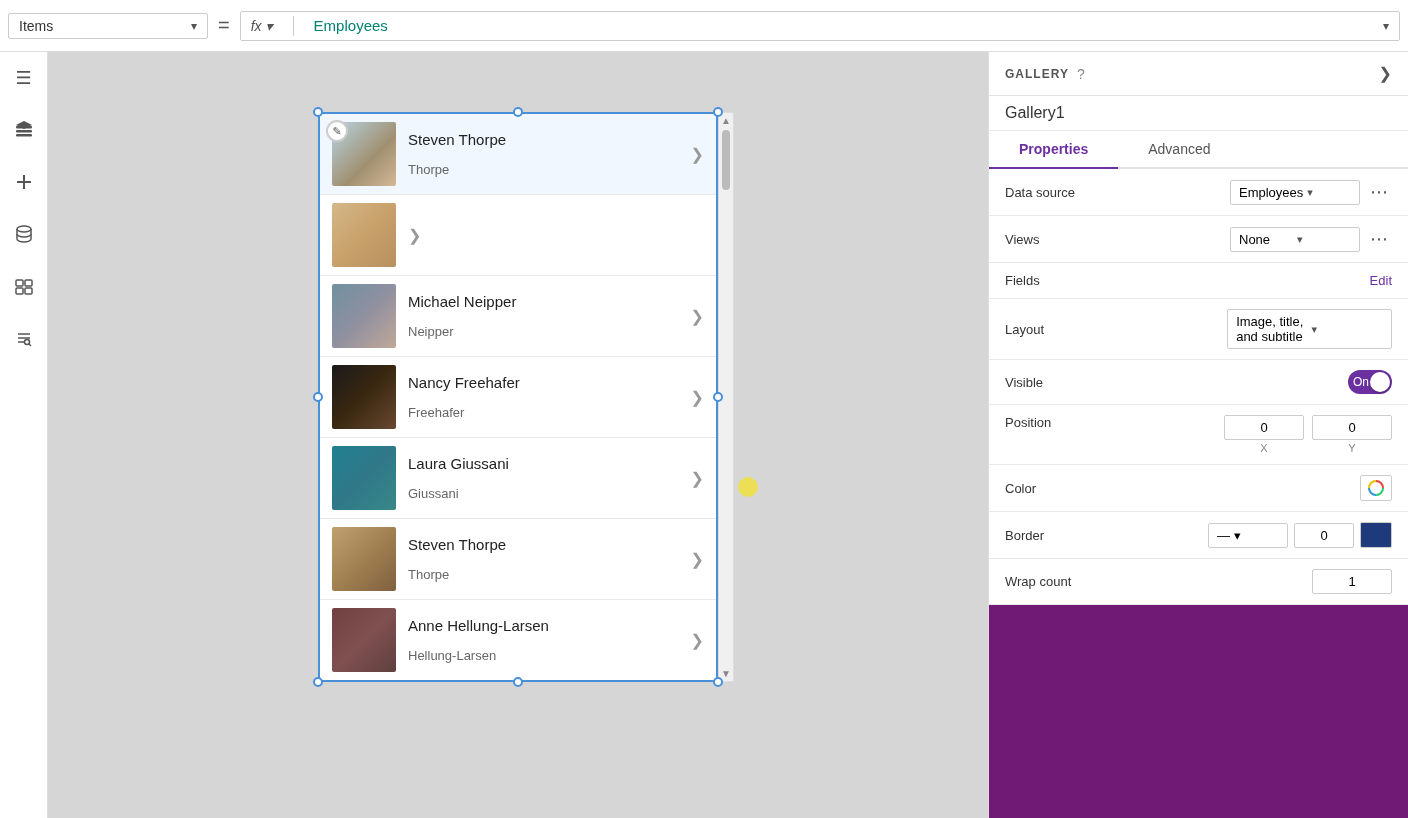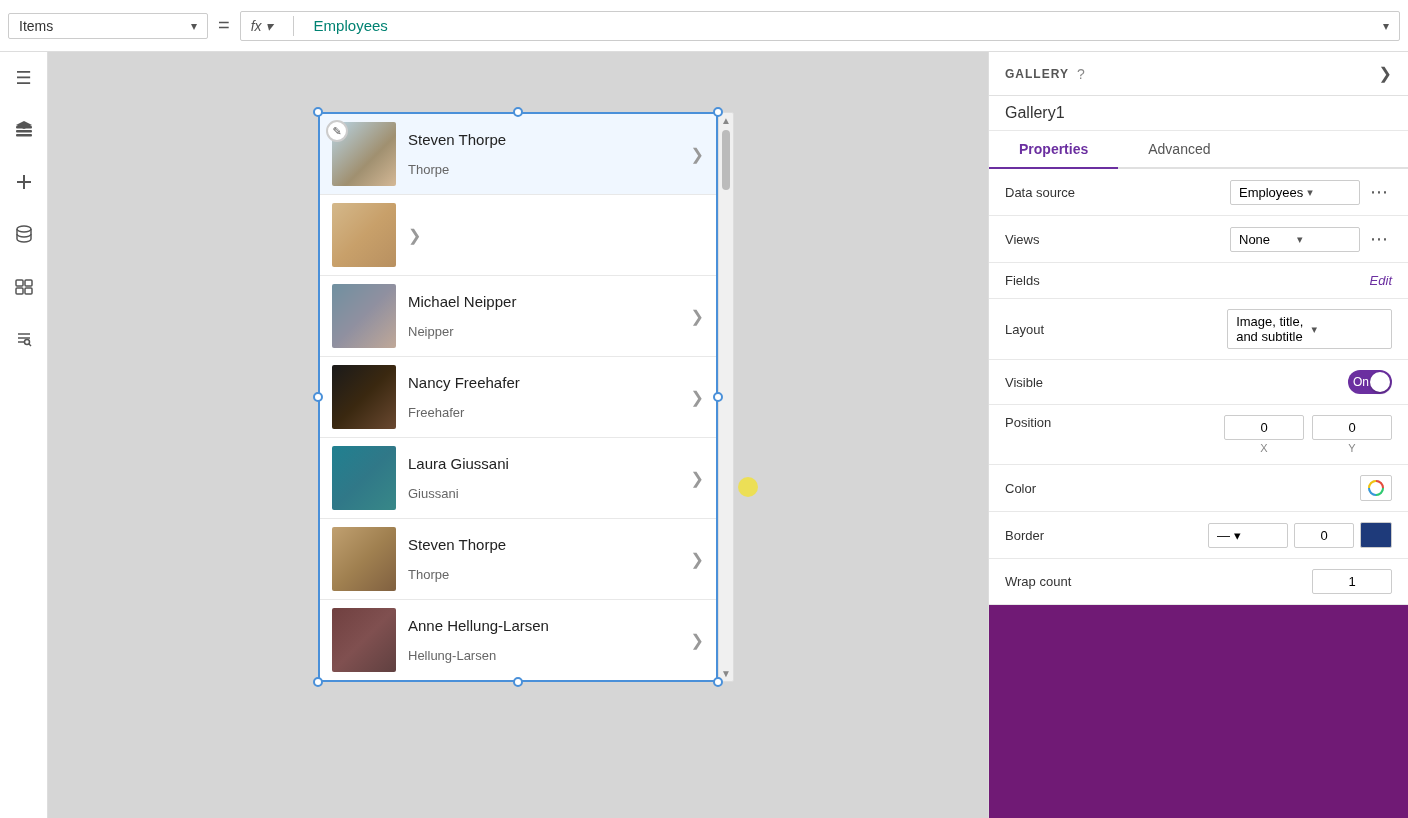--- a/index.html
+++ b/index.html
@@ -567,21 +567,21 @@
             <span>None</span>
             <span class="chev">▾</span>
           </div>
           <span class="prop-more">⋯</span>
         </div>
       </div>
 
       <div class="prop-row">
         <span class="prop-label">Fields</span>
         <div class="prop-controls">
-          <span style="color:#6b2fa0;font-size:13px;cursor:pointer;font-style:italic;">Edit</span>
+          <span style="color:#6b2fa0;font-size:13px;cursor:pointer;">Edit</span>
         </div>
       </div>
 
       <div class="prop-row">
         <span class="prop-label">Layout</span>
         <div class="prop-controls">
           <div class="prop-dropdown" style="min-width:160px;">
             <span>Image, title, and subtitle</span>
             <span class="chev">▾</span>
           </div>

